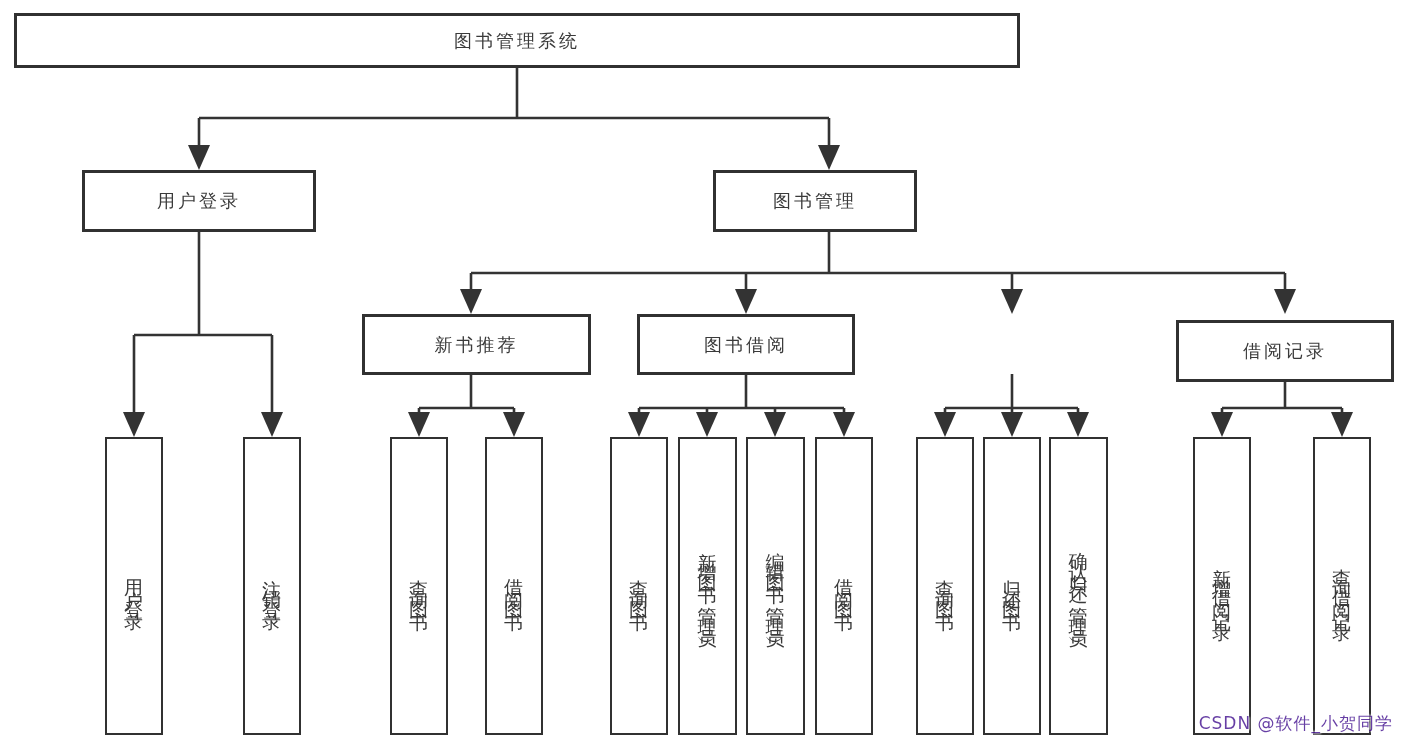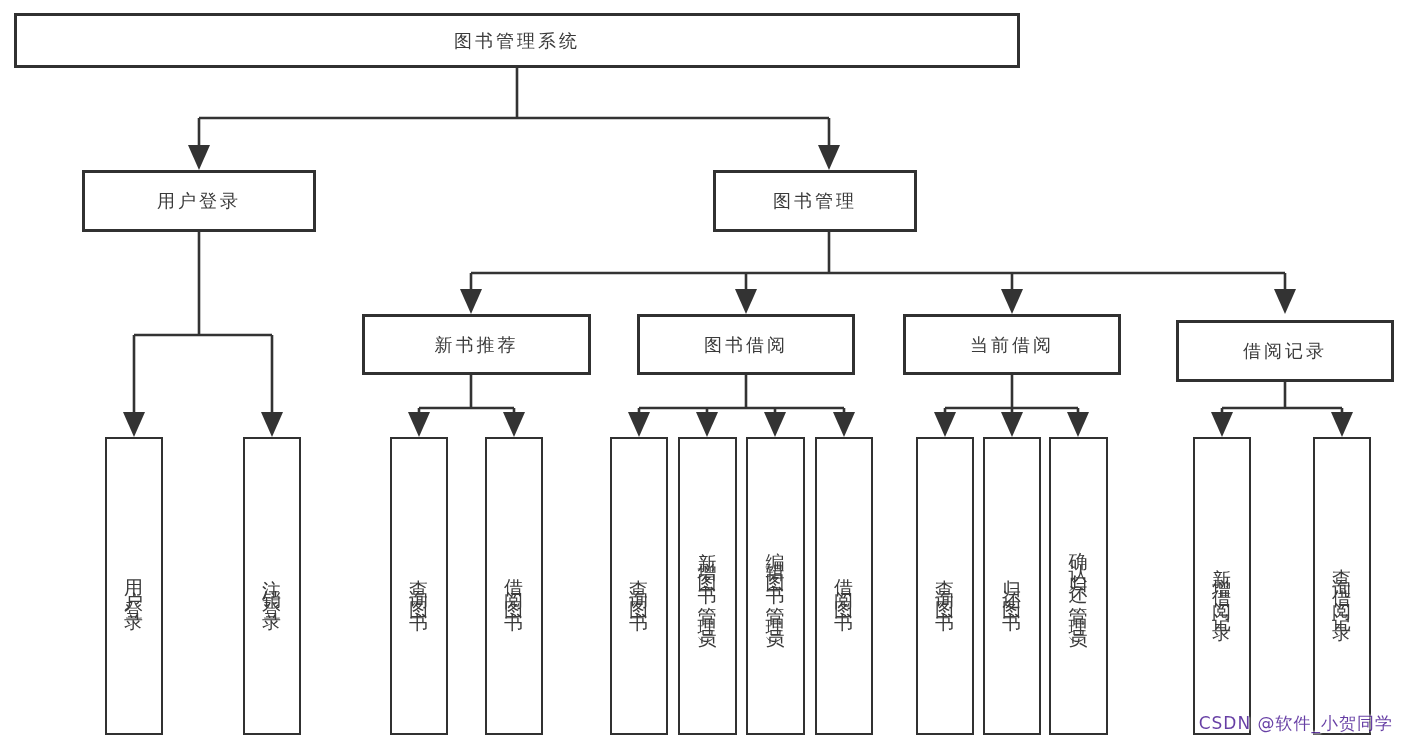--- a/index.html
+++ b/index.html
@@ -87,23 +87,20 @@
   <div class="box" style="left:713px;top:170px;width:204px;height:62px">
     <span>图书管理</span>
   </div>
 
   <div class="box" style="left:362px;top:314px;width:229px;height:61px">
     <span>新书推荐</span>
   </div>
   <div class="box" style="left:637px;top:314px;width:218px;height:61px">
     <span>图书借阅</span>
   </div>
-  <div class="box" style="left:903px;top:314px;width:218px;height:61px">
-    <span>当前借阅</span>
-  </div>
   <div class="box" style="left:1176px;top:320px;width:218px;height:62px">
     <span>借阅记录</span>
   </div>
 
   <div class="box leaf" style="left:105px;top:437px;width:58px;height:298px">
     <span>用户登录</span>
   </div>
   <div class="box leaf" style="left:243px;top:437px;width:58px;height:298px">
     <span>注销登录</span>
   </div>

